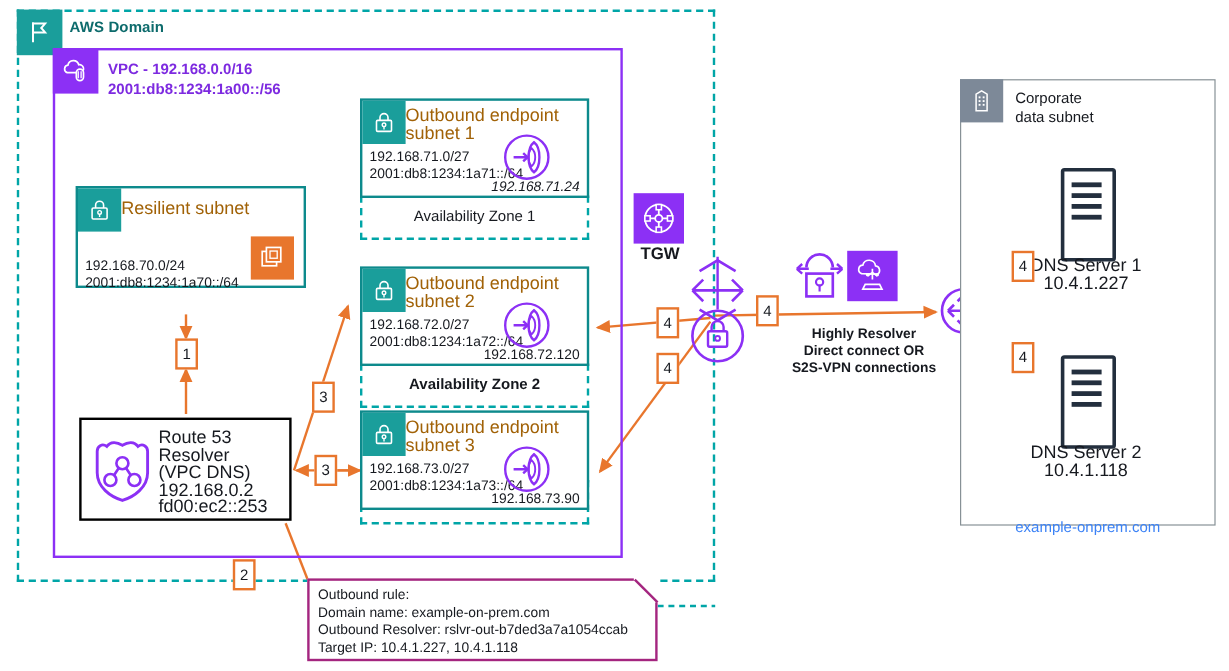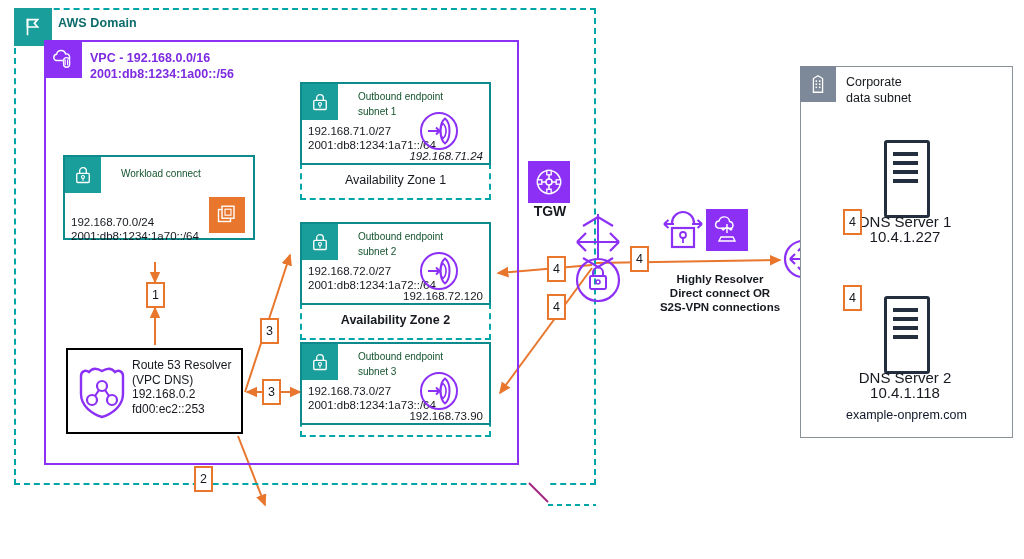--- a/index.html
+++ b/index.html
@@ -63,57 +63,57 @@
   .subnet{
     background:#ffffff;
     border:2px solid #0d8a8c;
     box-sizing:border-box;
   }
   .subnet-badge{
     position:absolute;left:-0px;top:0px;width:36px;height:36px;
     background:#1a9e9b;display:flex;align-items:center;justify-content:center;
   }
   .subnet-title{
-    position:absolute;left:56px;top:5px;
-    font-size:10px;color:#14532d;line-height:15px;white-space:pre-line;
+    position:absolute;left:36px;top:5px;
+    font-size:15px;color:#a16207;line-height:15px;white-space:pre-line;
   }
   .subnet-cidr{
     position:absolute;left:6px;
     font-size:11.5px;color:#16191f;line-height:14px;white-space:pre-line;
   }
   .subnet-ip{
     position:absolute;right:6px;
     font-size:11.5px;color:#16191f;
   }
 
   
   .r53-box{
     left:66px; top:348px; width:177px; height:86px;
     border:2px solid #000000; background:#fff; box-sizing:border-box;
   }
   .r53-text{
     position:absolute; left:64px; top:8px;
-    font-size:12px;color:#16191f;line-height:14.5px;white-space:pre-line;
+    font-size:15px;color:#16191f;line-height:14.5px;white-space:pre-line;
   }
 
   .corp-box{
     left:800px; top:66px; width:213px; height:372px;
     border:1.5px solid #879196; background:#fff; box-sizing:border-box;
   }
   .corp-badge{
     left:800px; top:66px; width:36px; height:36px;
     background:#7d8998;display:flex;align-items:center;justify-content:center;
   }
   .corp-label{
     left:846px; top:74px;
     font-size:12.5px;color:#16191f;line-height:16px;white-space:pre-line;
   }
   .corp-domain{
-    left:800px; top:408px; width:213px;
-    text-align:center;font-size:12.5px;color:#0f172a;
+    left:800px; top:432px; width:213px;
+    text-align:center;font-size:12.5px;color:#3b82f6;
   }
 
   .dns-caption{
     text-align:center;font-size:15px;color:#16191f;line-height:15px;white-space:pre-line;
   }
 
   
   .callout{
     left:256px; top:482px; width:292px; height:69px;
     background:#ffffff;
@@ -220,21 +220,21 @@
 
   <div class="abs subnet" style="left:63px;top:155px;width:192px;height:85px;">
     <div class="subnet-badge">
       <svg width="20" height="20" viewBox="0 0 24 24">
         <rect x="4.5" y="10" width="15" height="11" rx="1.2" stroke="#fff" stroke-width="1.6" fill="none"></rect>
         <path d="M8 10 V7.2 a4 4 0 0 1 8 0 V10" stroke="#fff" stroke-width="1.6" fill="none"></path>
         <circle cx="12" cy="14.4" r="1.8" stroke="#fff" stroke-width="1.4" fill="none"></circle>
         <path d="M12 16 v3" stroke="#fff" stroke-width="1.4"></path>
       </svg>
     </div>
-    <div class="subnet-title" style="top:9px;">Workload connect</div>
+    <div class="subnet-title" style="top:9px;">Resilient subnet</div>
     <div class="subnet-cidr" style="top:58px;">192.168.70.0/24
 2001:db8:1234:1a70::/64</div>
     <div class="abs" style="right:8px;top:40px;width:36px;height:36px;background:#e8762d;display:flex;align-items:center;justify-content:center;">
       <svg width="24" height="24" viewBox="0 0 24 24">
         <rect x="3.5" y="6.5" width="12" height="12" stroke="#fff" stroke-width="1.4" fill="none"></rect>
         <rect x="7" y="3.2" width="12" height="12" stroke="#fff" stroke-width="1.4" fill="#e8762d"></rect>
         <rect x="10" y="6.2" width="6" height="6" stroke="#fff" stroke-width="1.1" fill="none"></rect>
       </svg>
     </div>
   </div>
@@ -420,20 +420,26 @@
     <div style="position:absolute;left:6px;top:9px;width:25px;height:4px;background:#232f3e;"></div>
     <div style="position:absolute;left:6px;top:18px;width:25px;height:4px;background:#232f3e;"></div>
     <div style="position:absolute;left:6px;top:27px;width:25px;height:4px;background:#232f3e;"></div>
     <div style="position:absolute;left:6px;top:36px;width:25px;height:4px;background:#232f3e;"></div>
   </div>
   <div class="abs dns-caption" style="left:850px;top:370px;width:110px;">DNS Server 2
 10.4.1.118</div>
 
   <div class="abs corp-domain">example-onprem.com</div>
 
+  <div class="abs callout">
+    <div class="callout-text">Outbound rule:
+Domain name: example-on-prem.com
+Outbound Resolver: rslvr-out-b7ded3a7a1054ccab
+Target IP: 10.4.1.227, 10.4.1.118</div>
+  </div>
 
   <svg class="abs" style="left:528px;top:480px;width:24px;height:24px;" viewBox="0 0 24 24">
     <path d="M0 2 L20 2 L20 22" stroke="#fff" stroke-width="4" fill="#fff"></path>
     <path d="M1 3 L20 22" stroke="#a4257f" stroke-width="2" fill="none"></path>
   </svg>
 
   <div class="abs step" style="left:146px;top:282px;">1</div>
   <div class="abs step" style="left:194px;top:466px;">2</div>
   <div class="abs step" style="left:260px;top:318px;">3</div>
   <div class="abs step" style="left:262px;top:379px;">3</div>

